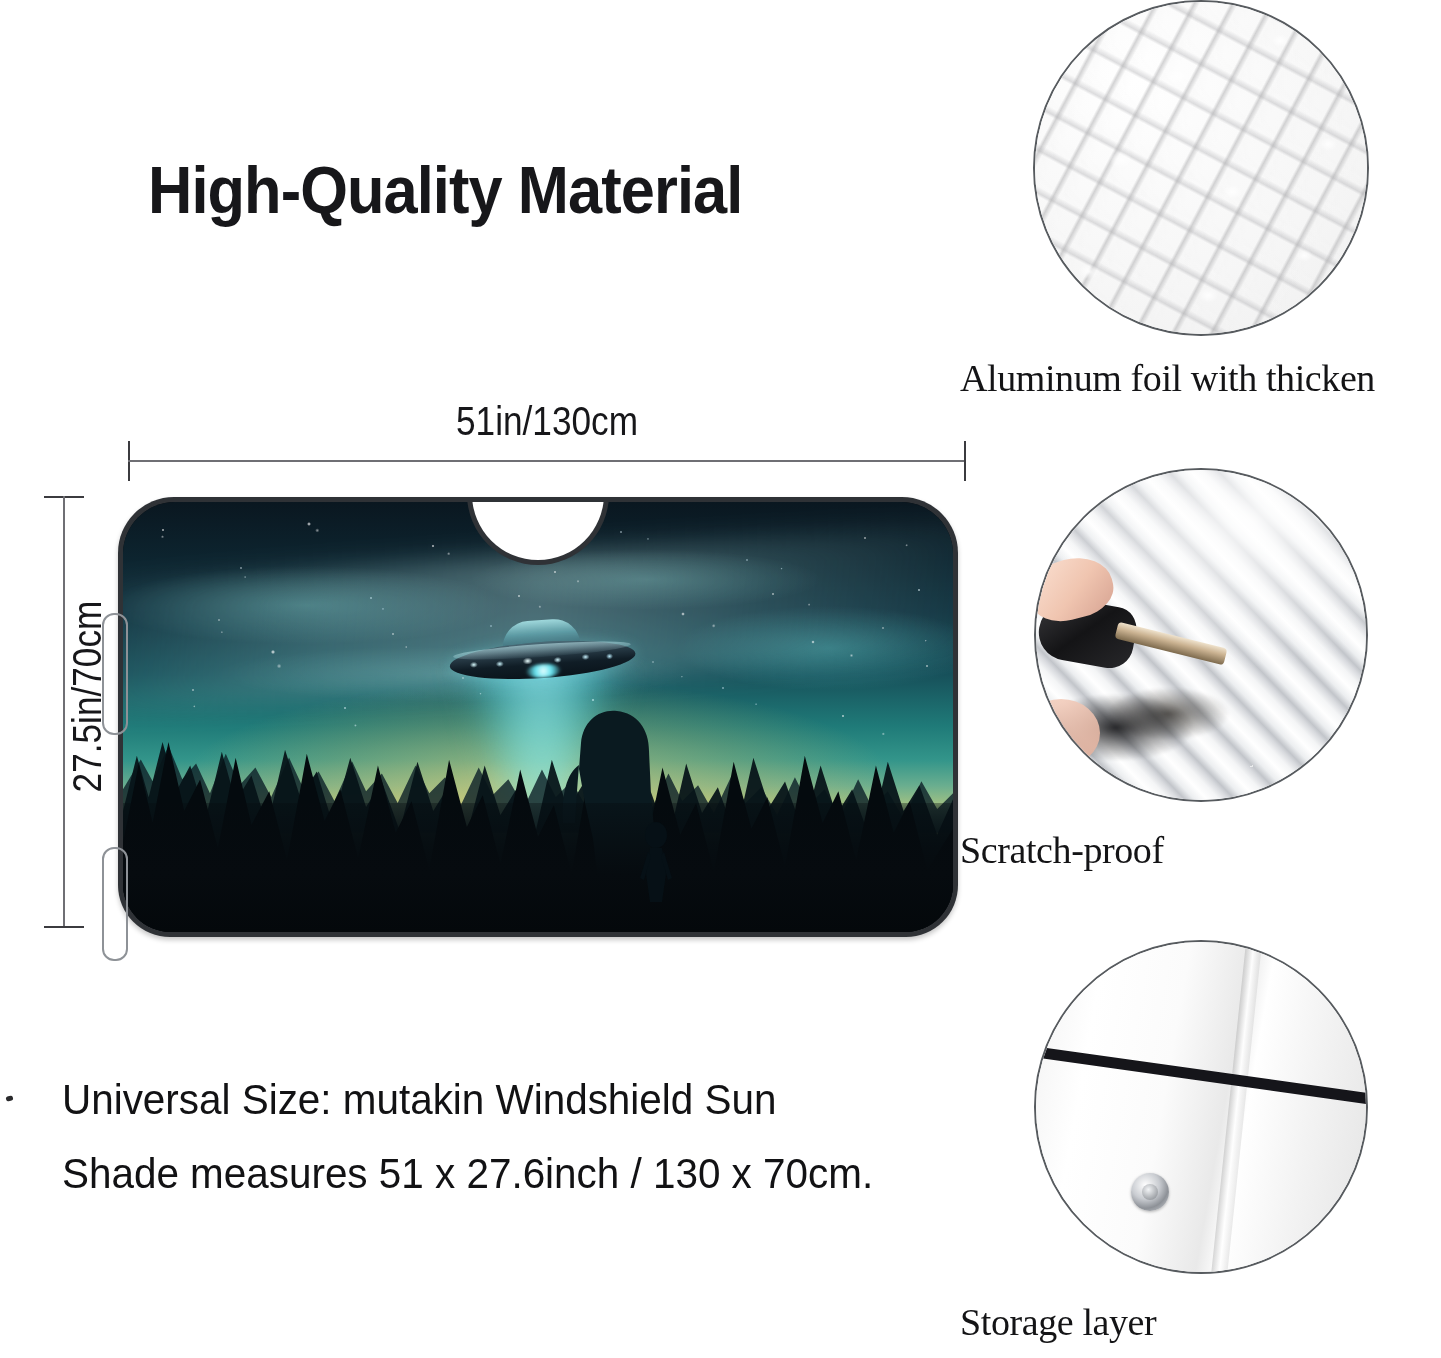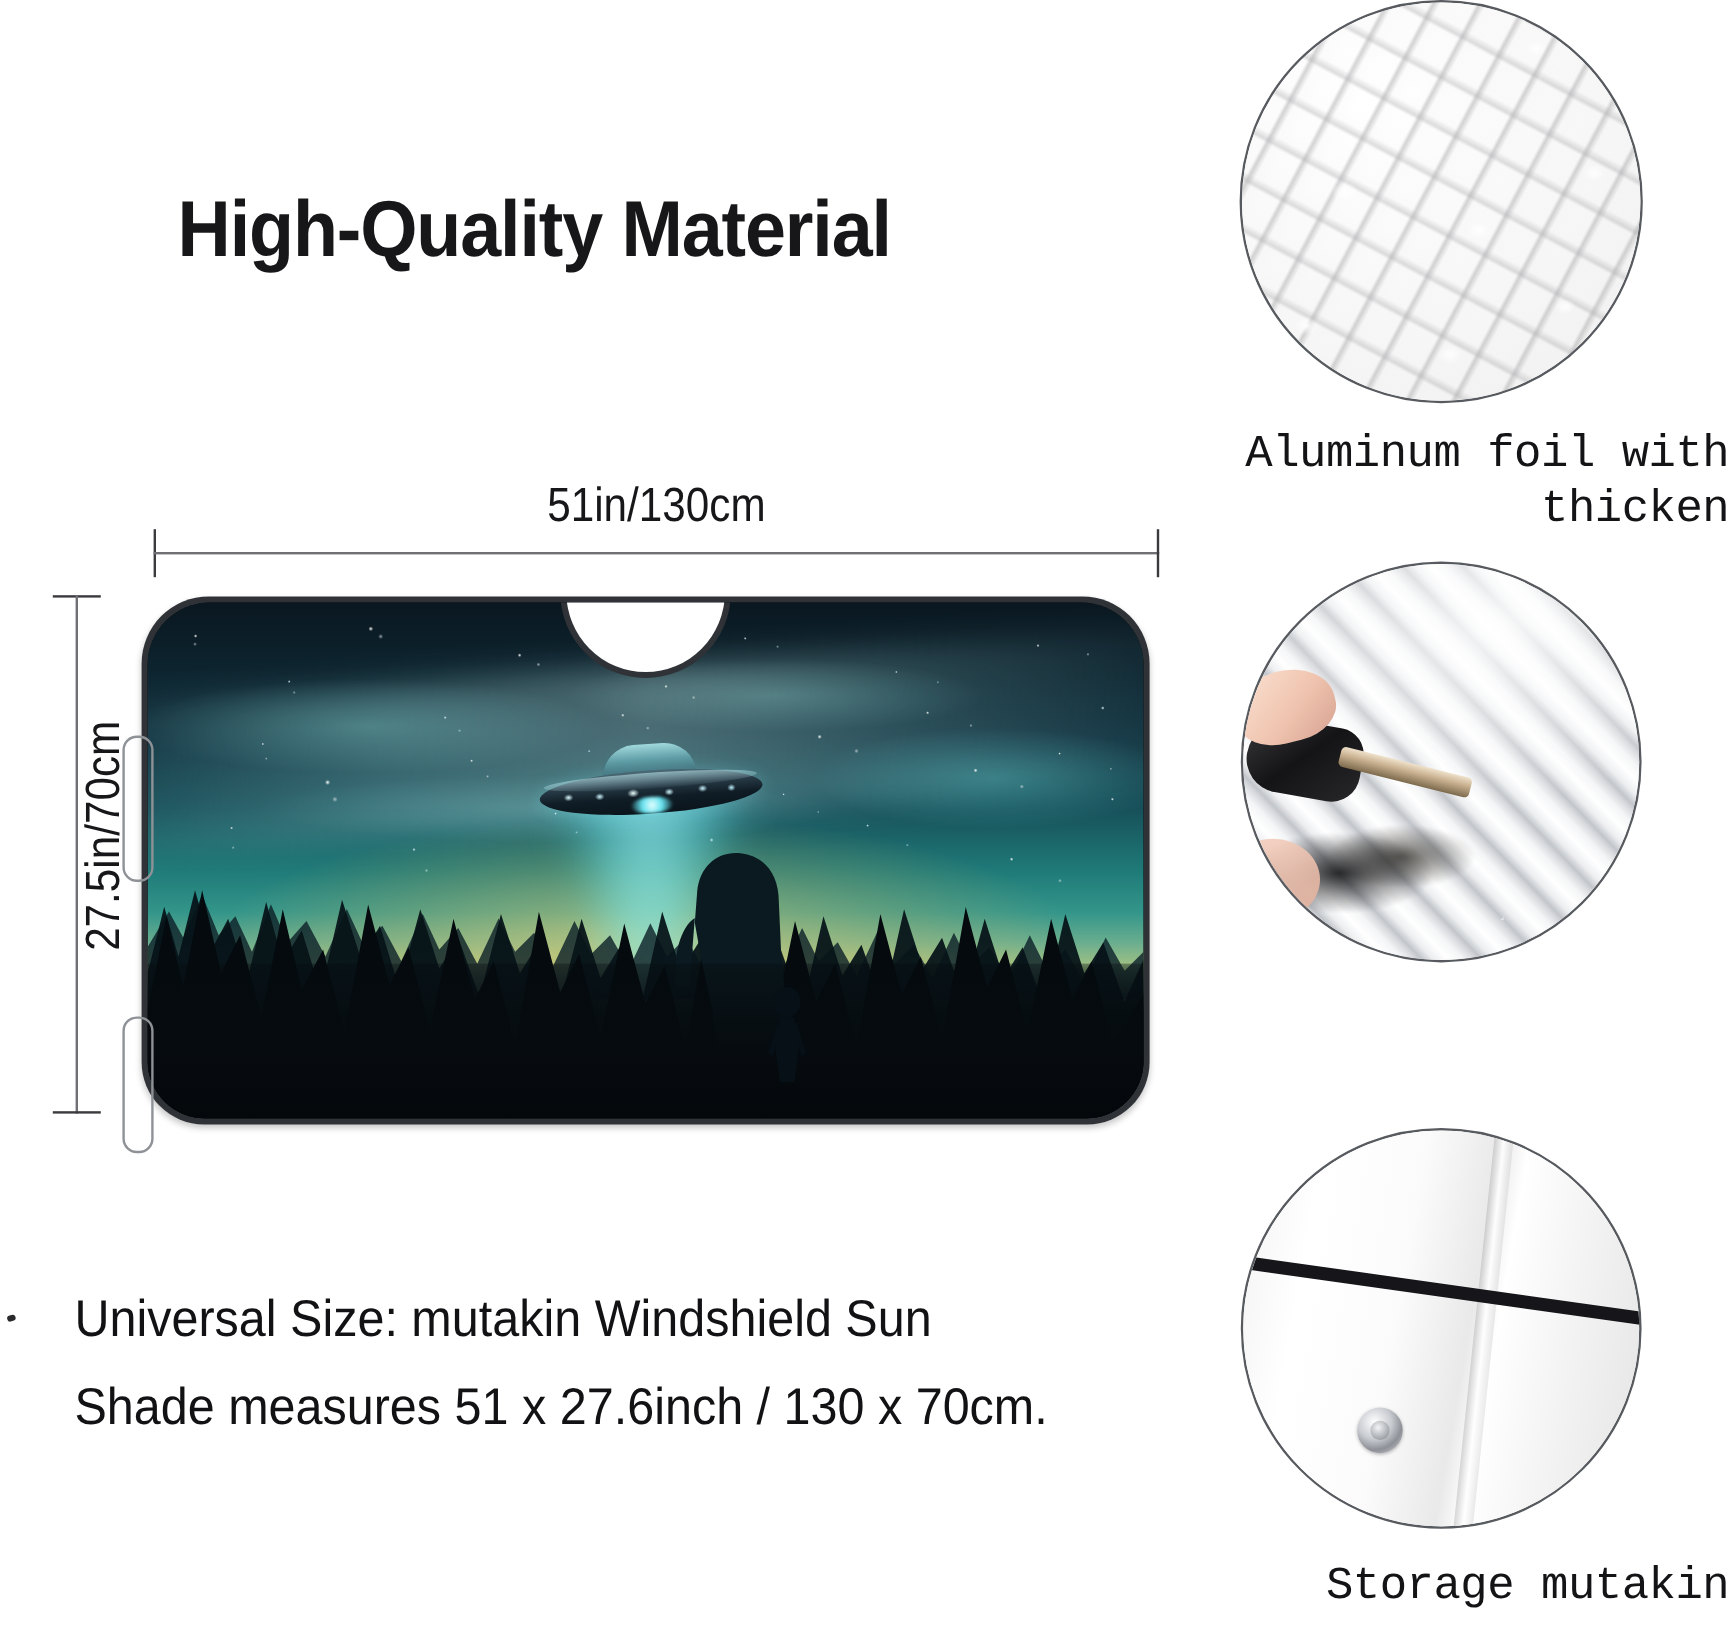--- a/index.html
+++ b/index.html
@@ -603,25 +603,25 @@
     position: absolute;
     left: 50%; top: 50%;
     width: 16px; height: 16px;
     margin: -8px 0 0 -8px;
     border-radius: 50%;
     background: radial-gradient(circle at 40% 35%, #f2f4f6, #7e8288);
   }
 
   .caption {
     margin-top: 18px;
-    text-align: right;
+    text-align: left;
     font-size: 38px;
     line-height: 1.20;
     color: #141416;
-    font-family: Liberation Mono, monospace;
+    font-family: Liberation Serif, serif;
     letter-spacing: -0.4px;
   }
   .f1 .caption { margin-top: 20px; font-size: 38px; }
   .f2 .caption { margin-top: 26px; }
   .f3 .caption { margin-top: 26px; }
 </style>
 </head>
 <body>
 
 <div id="page">
@@ -730,27 +730,30 @@
       <div class="tex-foil">
         <div class="gleam"></div>
       </div>
       <div class="scratch"></div>
       <div class="scratch-flakes"></div>
       <div class="tool"></div>
       <div class="tool-tip"></div>
       <div class="thumb"></div>
       <div class="hand-low"></div>
     </div>
+    <div class="caption">
+      <div>Scratch-proof</div>
+    </div>
   </div>
 
   <div class="feature f3">
     <div class="circle">
       <div class="roll"></div>
       <div class="roll-seam"></div>
       <div class="band"></div>
       <div class="snap"></div>
     </div>
     <div class="caption">
-      <div>Storage mutakin</div>
+      <div>Storage layer</div>
     </div>
   </div>
 
 </div>
 
 </body></html>

